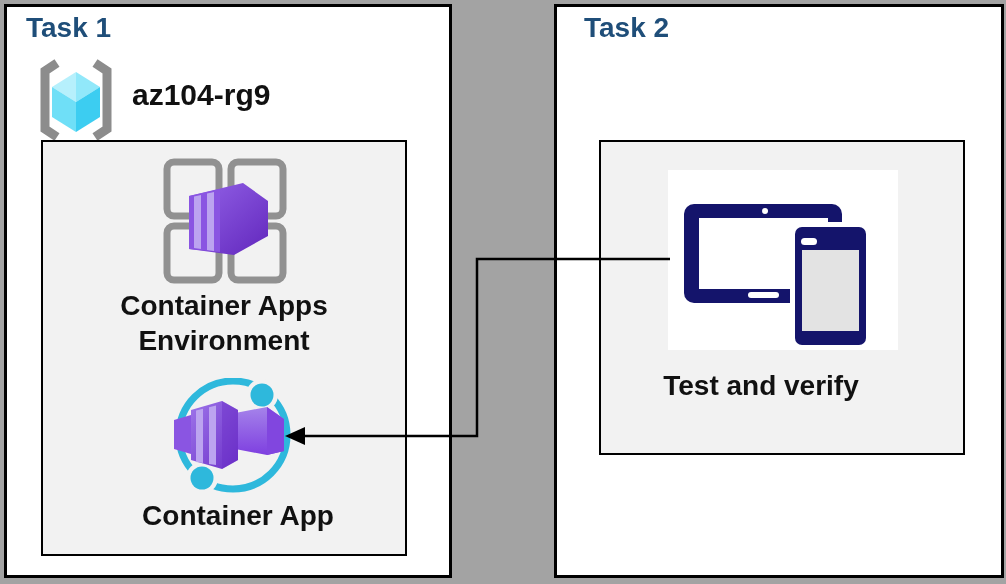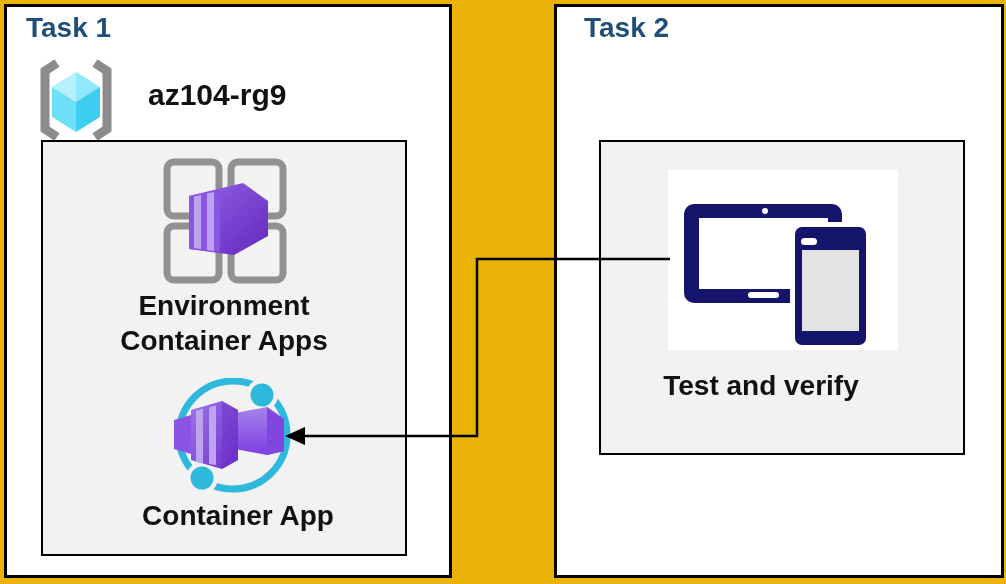--- a/index.html
+++ b/index.html
@@ -1,17 +1,17 @@
 <!DOCTYPE html>
 <html style="--title-navy: #1F4E79; --text-black: #111111; --box-border: #000000; --inner-gray: #F2F2F2; --panel-white: #FFFFFF; --device-navy: #14146B; --screen-gray: #E3E3E3; --cyan: #2EB8DC; --bracket-gray: #8C8C8C; --grid-gray: #919191; --purple-mid: #8A55E2; --purple-dark: #5F2CB0; --purple-light: #BCA4F0; --cube-blue-1: #B6F0FC; --cube-blue-2: #91E8FA; --cube-blue-3: #6FDFF7; --cube-blue-4: #3CCDF1; --connector-black: #000000;"><head>
 <meta charset="utf-8">
 <style>
   html,body{margin:0;padding:0;background:#ffffff;}
   .canvas{
-    position:relative;width:1006px;height:584px;background:#eab308;
+    position:relative;width:1006px;height:584px;background:#a3a3a3;
     font-family:"Liberation Sans",sans-serif;overflow:hidden;
   }
   .outer-box{position:absolute;box-sizing:border-box;border:3px solid var(--box-border);background:#ffffff;}
   .inner-box{position:absolute;box-sizing:border-box;border:2px solid var(--box-border);background:var(--inner-gray);}
   .white-panel{position:absolute;background:var(--panel-white);}
   .task-title{position:absolute;font-size:28px;font-weight:700;color:var(--title-navy);white-space:nowrap;}
   .rg-label{position:absolute;font-size:30px;font-weight:700;color:var(--text-black);white-space:nowrap;}
   .item-label{position:absolute;font-size:28px;font-weight:700;color:var(--text-black);text-align:center;line-height:35px;}
   .icon-abs{position:absolute;}
   .overlay{position:absolute;left:0;top:0;width:1006px;height:584px;pointer-events:none;}
@@ -29,21 +29,21 @@
   <div class="task-title" style="left:584px;top:12px;">Task 2</div>
 
   <svg class="icon-abs" style="left:35px;top:58px;" width="82" height="84" viewBox="0 0 82 84">
     <path d="M22,5 L10,13 L10,71 L22,79" fill="none" style="stroke:var(--bracket-gray)" stroke-width="9"></path>
     <path d="M60,5 L72,13 L72,71 L60,79" fill="none" style="stroke:var(--bracket-gray)" stroke-width="9"></path>
     <polygon points="41,14 17,29 41,44" style="fill:var(--cube-blue-1)"></polygon>
     <polygon points="41,14 65,29 41,44" style="fill:var(--cube-blue-2)"></polygon>
     <polygon points="17,29 41,44 41,74 17,59" style="fill:var(--cube-blue-3)"></polygon>
     <polygon points="65,29 41,44 41,74 65,59" style="fill:var(--cube-blue-4)"></polygon>
   </svg>
-  <div class="rg-label" style="left:148px;top:78px;text-align:center;">az104-rg9</div>
+  <div class="rg-label" style="left:132px;top:78px;text-align:center;">az104-rg9</div>
 
   <div class="inner-box" style="left:41px;top:140px;width:366px;height:416px;"></div>
 
   <svg class="icon-abs" style="left:163px;top:158px;" width="124" height="126" viewBox="0 0 124 126">
     <defs>
       <linearGradient id="caeg" x1="0" y1="0" x2="1" y2="1">
         <stop offset="0" stop-color="#9464E8"></stop>
         <stop offset="1" stop-color="#6227BD"></stop>
       </linearGradient>
     </defs>
@@ -53,22 +53,22 @@
       <rect x="4" y="68" width="52" height="54" rx="7"></rect>
       <rect x="68" y="68" width="52" height="54" rx="7"></rect>
     </g>
     <path d="M26,38 L80,25 L105,43 L105,78 L71,97 L26,91 Z" fill="url(#caeg)"></path>
     <path d="M26,38 L57,31 L57,94 L26,91 Z" style="fill:var(--purple-mid)"></path>
     <path d="M31,38.5 L38,37 L38,91 L31,90 Z" style="fill:var(--purple-light)"></path>
     <path d="M44,35.6 L51,34 L51,93 L44,92 Z" style="fill:var(--purple-light)"></path>
   </svg>
 
   <div class="item-label" style="left:41px;top:288px;width:366px;">
+    <div>Container Apps</div>
     <div>Environment</div>
-    <div>Container Apps</div>
   </div>
 
   <svg class="icon-abs" style="left:170px;top:378px;" width="124" height="118" viewBox="0 0 124 118">
     <defs>
       <linearGradient id="cag" x1="0" y1="0" x2="1" y2="1">
         <stop offset="0" stop-color="#9E75EA"></stop>
         <stop offset="1" stop-color="#6B2FC8"></stop>
       </linearGradient>
       <linearGradient id="cagr" x1="0" y1="0" x2="0" y2="1">
         <stop offset="0" stop-color="#A583EA"></stop>

